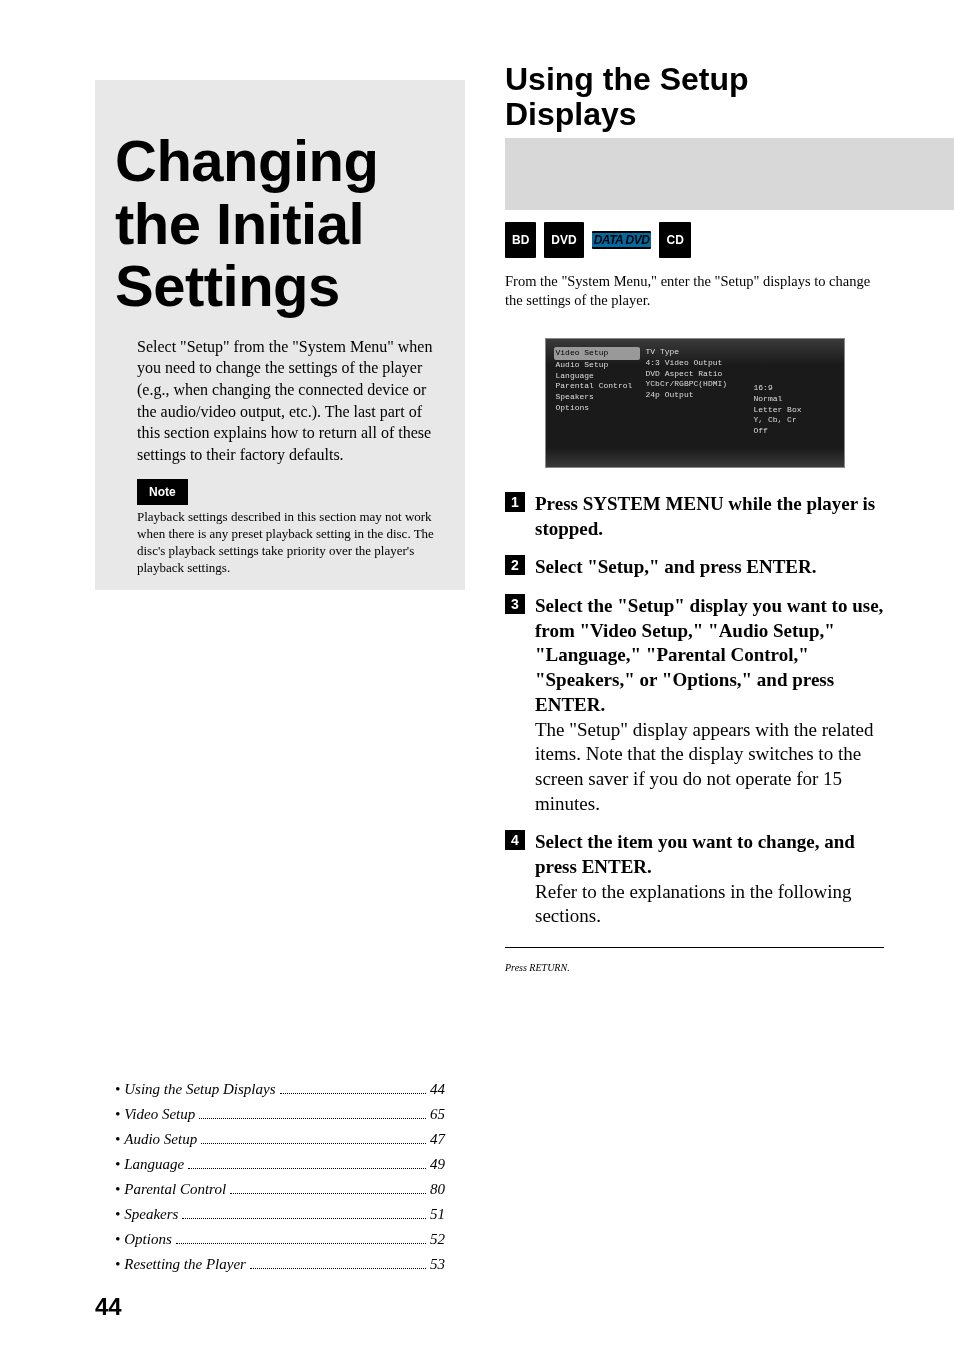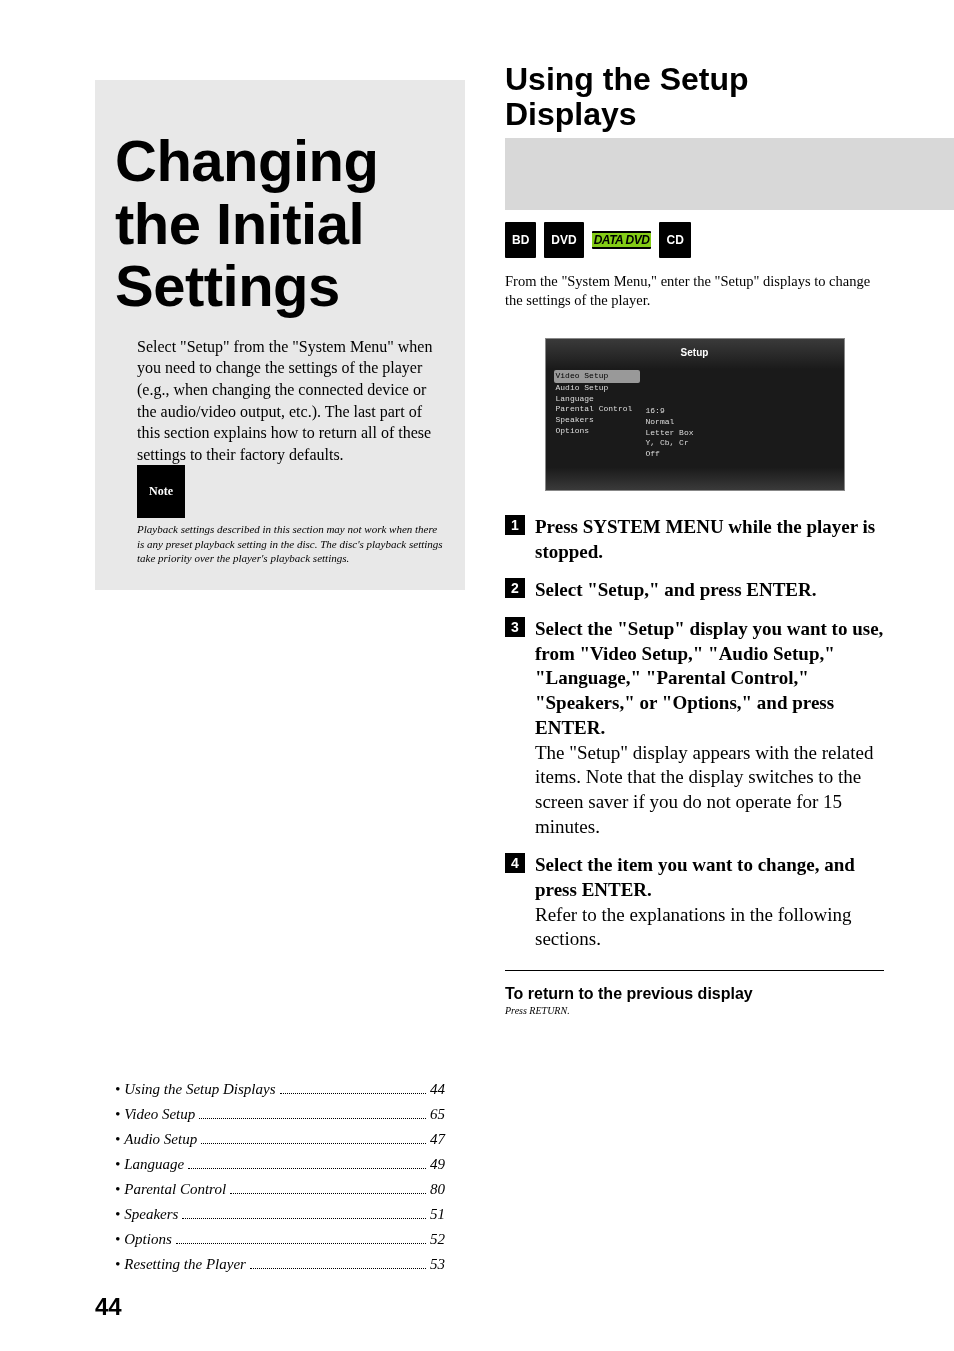--- a/index.html
+++ b/index.html
@@ -52,31 +52,31 @@
   .intro {
     font-size: 16px;
     line-height: 1.35;
     margin-left: 22px;
     margin-right: 5px;
   }
   .note-label {
     display: inline-block;
     background: #000;
     color: #fff;
-    font-family: Liberation Serif, serif;
+    font-family: Liberation Sans, sans-serif;
     font-weight: bold;
     font-size: 12px;
-    padding: 19px 12px;
+    padding: 6px 12px;
+    margin-top: 14px;
     margin-left: 22px;
   }
   .note-text {
-    font-size: 11px;
+    font-size: 13px;
     line-height: 1.3;
     margin: 4px 0 0 22px;
-    font-style: italic;
   }
   .toc {
     position: absolute;
     bottom: 70px;
     left: 115px;
     width: 330px;
     font-style: italic;
     font-size: 15px;
   }
   .toc-row {
@@ -138,21 +138,21 @@
     font-weight: bold;
     font-size: 12px;
     padding: 11px 7px;
     border-radius: 1px;
   }
   .badge-dark {
     background: #000;
     color: #fff;
   }
   .badge-outline {
-    background: #84cc16;
+    background: #0369a1;
     color: #000;
     letter-spacing: -0.5px;
     font-style: italic;
     border-top: 2px solid #000;
     border-bottom: 2px solid #000;
     padding: 0 2px;
   }
   .right-intro {
     font-size: 14.5px;
     margin-top: 14px;
@@ -271,30 +271,36 @@
       <div class="badges">
         <span class="badge badge-dark">BD</span>
         <span class="badge badge-dark">DVD</span>
         <span class="badge badge-outline">DATA DVD</span>
         <span class="badge badge-dark">CD</span>
       </div>
 
       <div class="right-intro">From the "System Menu," enter the "Setup" displays to change the settings of the player.</div>
 
       <div class="setup-screen">
-        <div class="setup-header">Setup</div>
         <div class="setup-cols">
           <div class="setup-left">
             <div class="sel">Video Setup</div>
             <div>Audio Setup</div>
             <div>Language</div>
             <div>Parental Control</div>
             <div>Speakers</div>
             <div>Options</div>
           </div>
+          <div class="setup-mid">
+            <div>TV Type</div>
+            <div>4:3 Video Output</div>
+            <div>DVD Aspect Ratio</div>
+            <div>YCbCr/RGBPC(HDMI)</div>
+            <div>24p Output</div>
+          </div>
           <div class="setup-right">
             <div>16:9</div>
             <div>Normal</div>
             <div>Letter Box</div>
             <div>Y, Cb, Cr</div>
             <div>Off</div>
           </div>
         </div>
       </div>
 
@@ -323,21 +329,20 @@
       <div class="step">
         <div class="step-num">4</div>
         <div class="step-body">
           <span class="bold">Select the item you want to change, and press ENTER.</span>
           <div class="plain">Refer to the explanations in the following sections.</div>
         </div>
       </div>
 
       <hr class="sep">
 
-      <p class="sub-h">To return to the previous display</p>
       <p class="sub-p">Press RETURN.</p>
     </div>
   </div>
 
   <div class="toc" id="toc-container">
       <div class="toc-row">
         <span class="toc-bullet">•</span>
         <span class="toc-label"> Using the Setup Displays</span>
         <span class="toc-dots"></span>
         <span class="toc-page">44</span>

